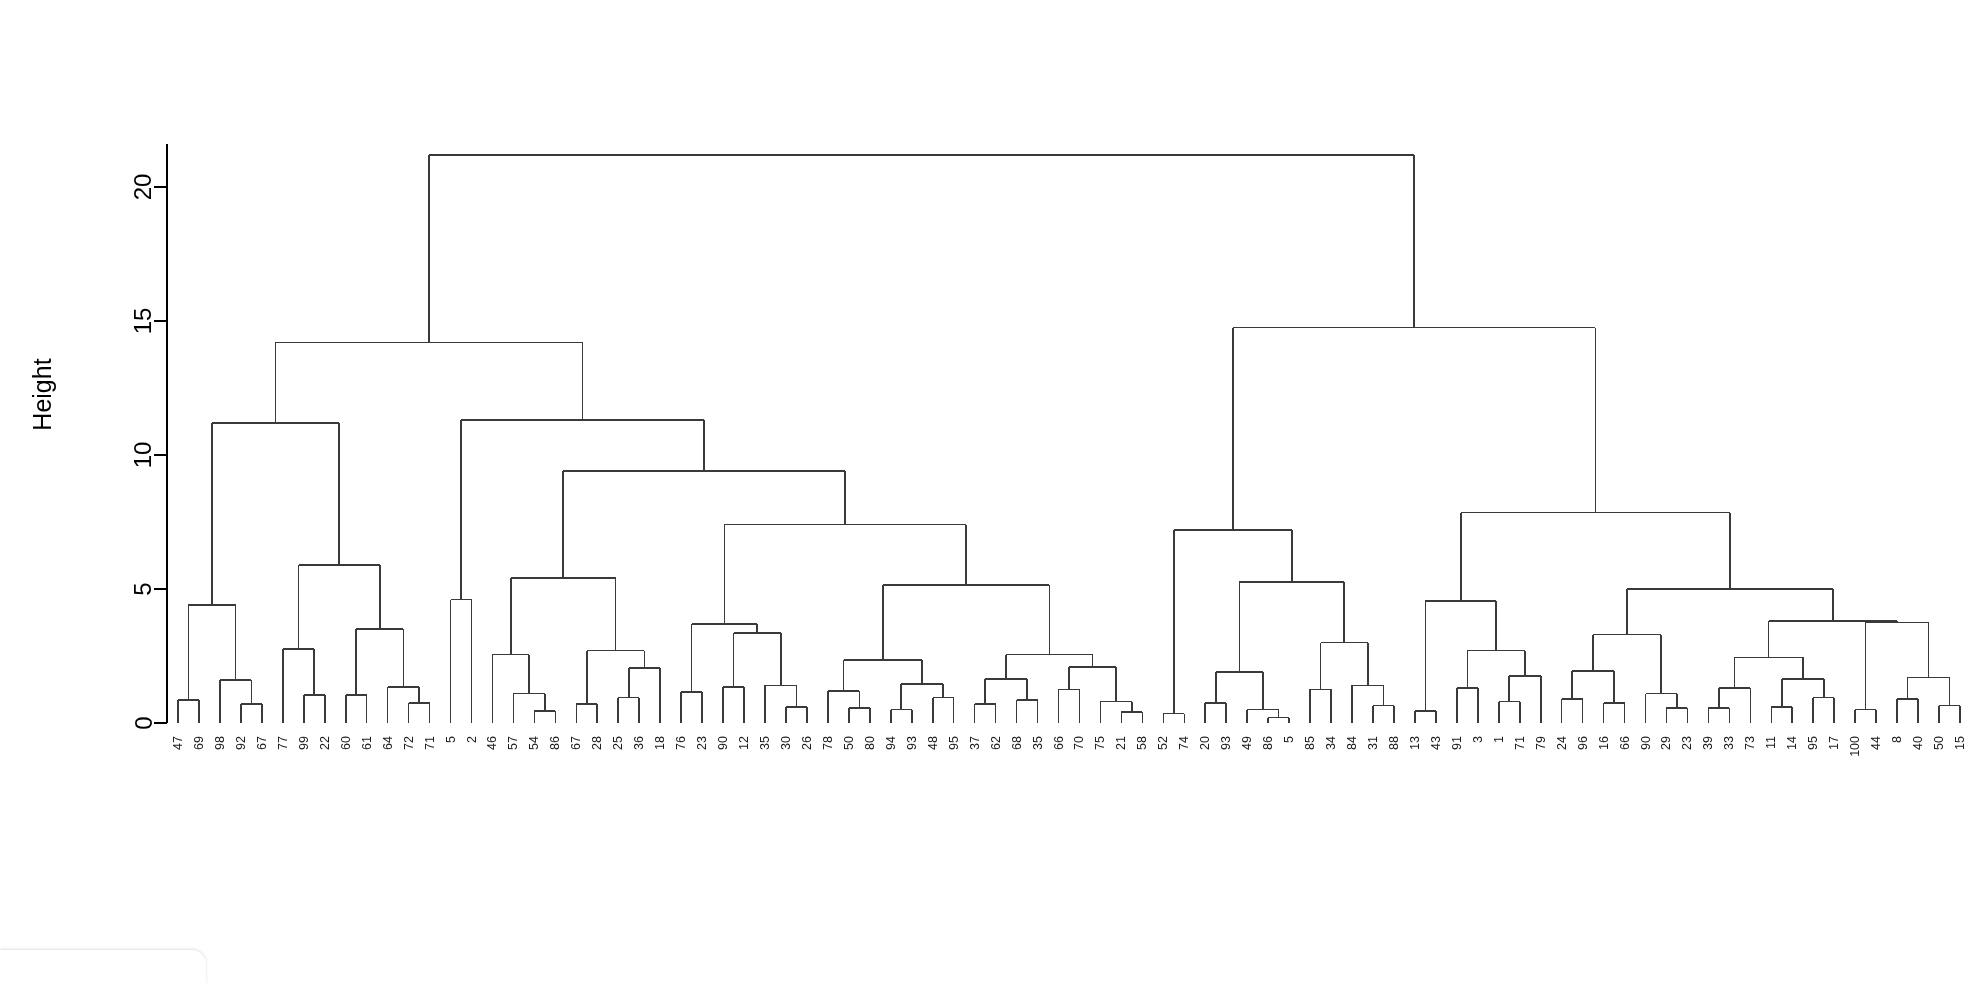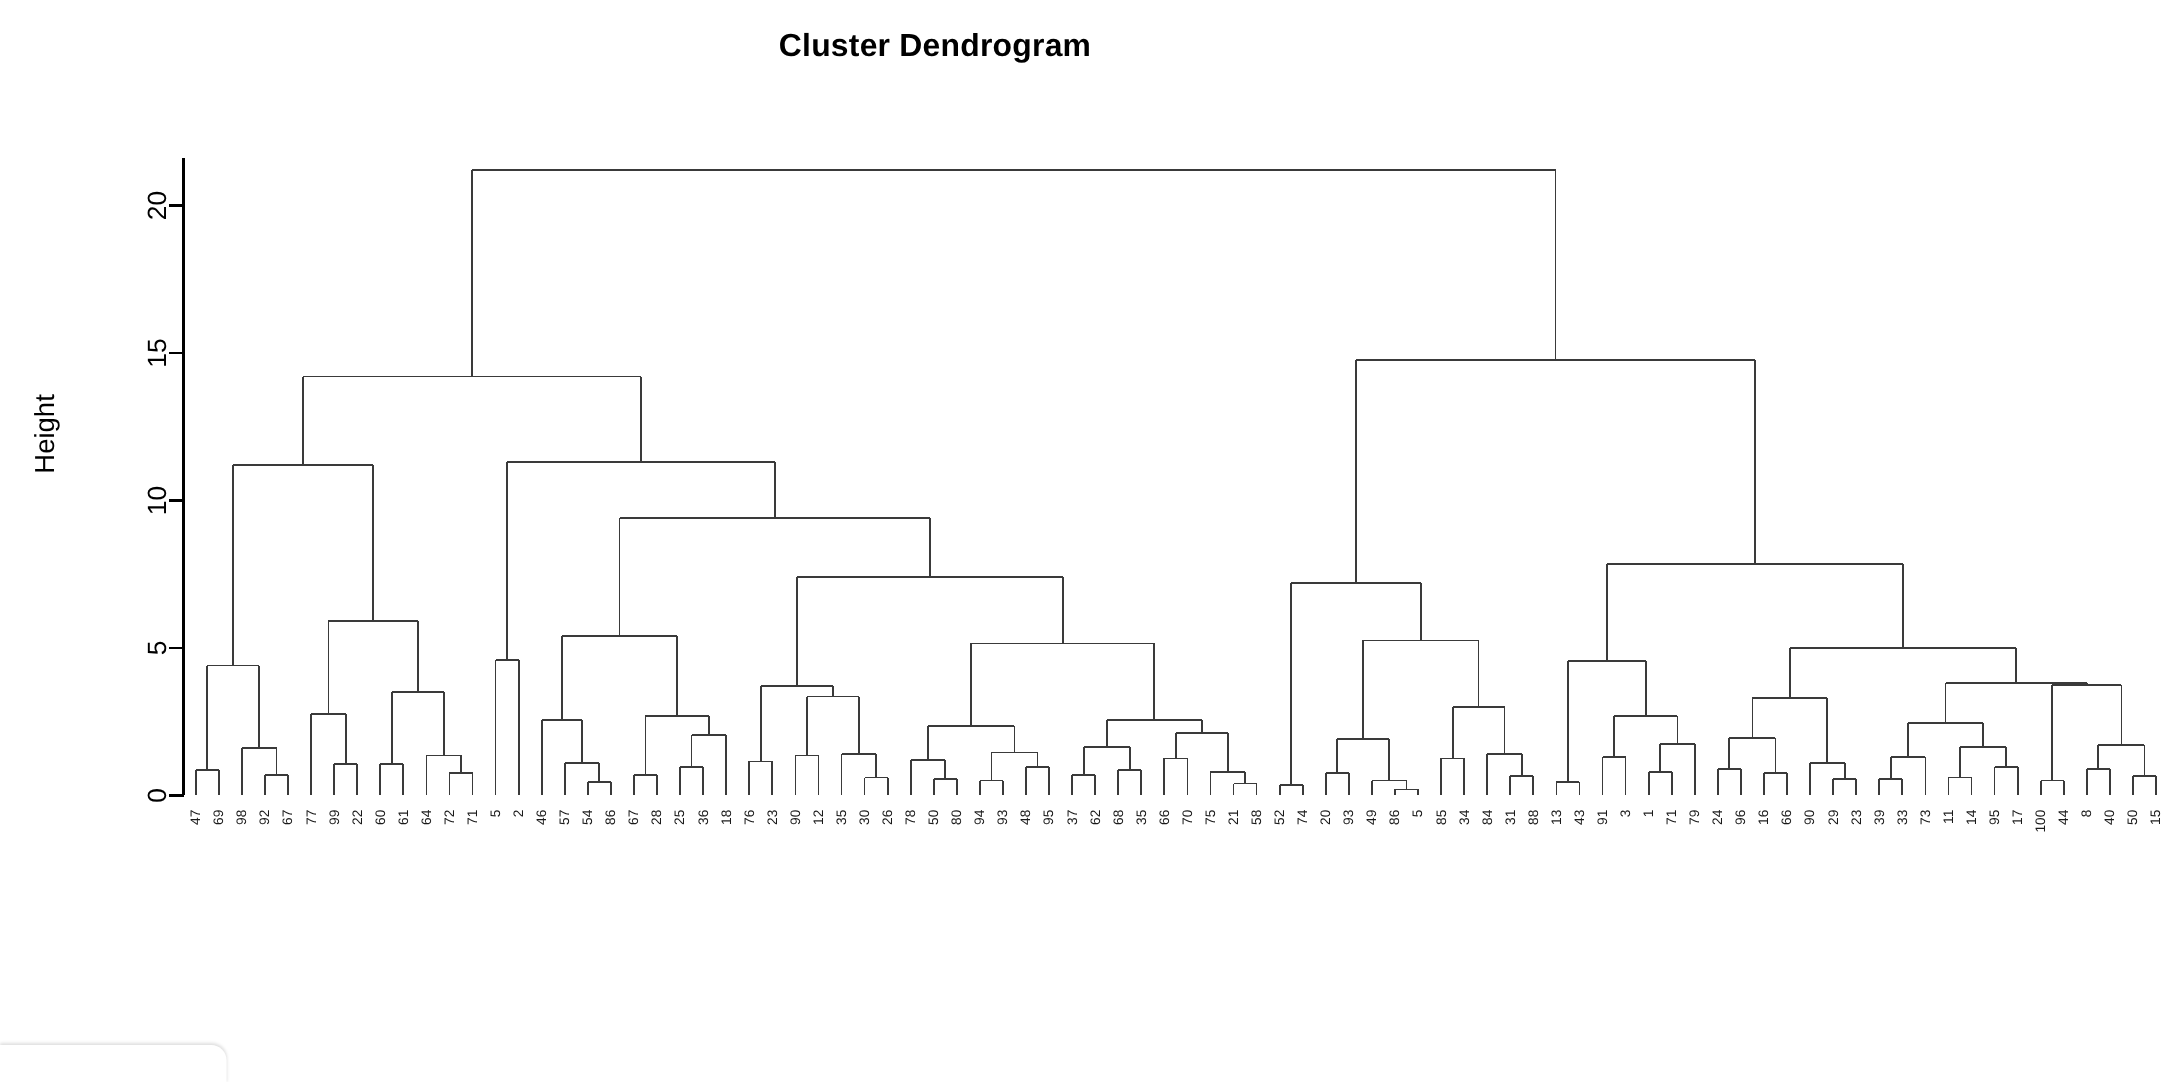--- a/index.html
+++ b/index.html
@@ -85,21 +85,20 @@
     border-top-right-radius: 14px;
     background: #ffffff;
     box-shadow: 0 -1px 3px rgba(0,0,0,0.13);
   }
 </style>
 </head>
 <body>
 
 <div id="plot-root">
 
-  <div id="plot-title">Cluster Dendrogram</div>
 
   <div id="y-axis-label">Height</div>
 
   <svg id="dendro" width="1976" height="984">
     <g id="axis-group">
         <path d="M 167 144 L 167 723" class="axis-line"></path>
         <line x1="154" y1="723" x2="167" y2="723" class="tick-line"></line>
         <text x="143" y="723" text-anchor="middle" dominant-baseline="central" transform="rotate(-90 143 723)" class="tick-text">0</text>
         <line x1="154" y1="588.9722222222222" x2="167" y2="588.9722222222222" class="tick-line"></line>
         <text x="143" y="588.9722222222222" text-anchor="middle" dominant-baseline="central" transform="rotate(-90 143 588.9722222222222)" class="tick-text">5</text>

